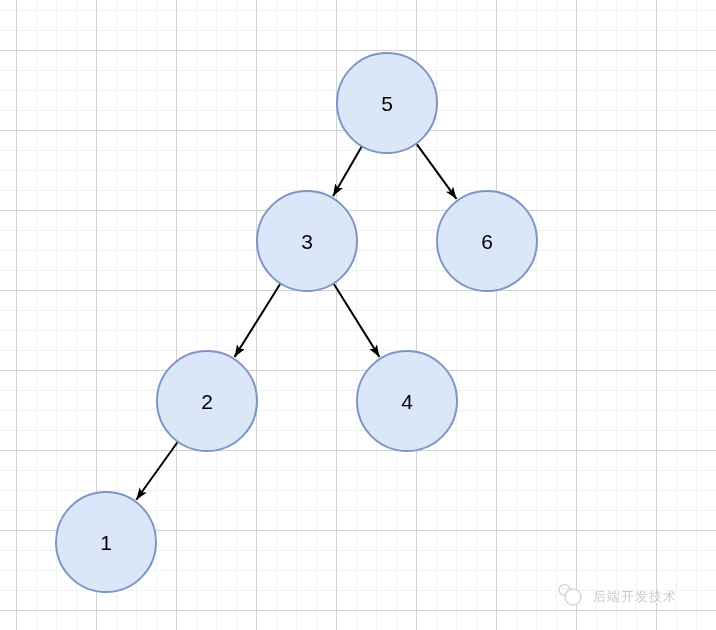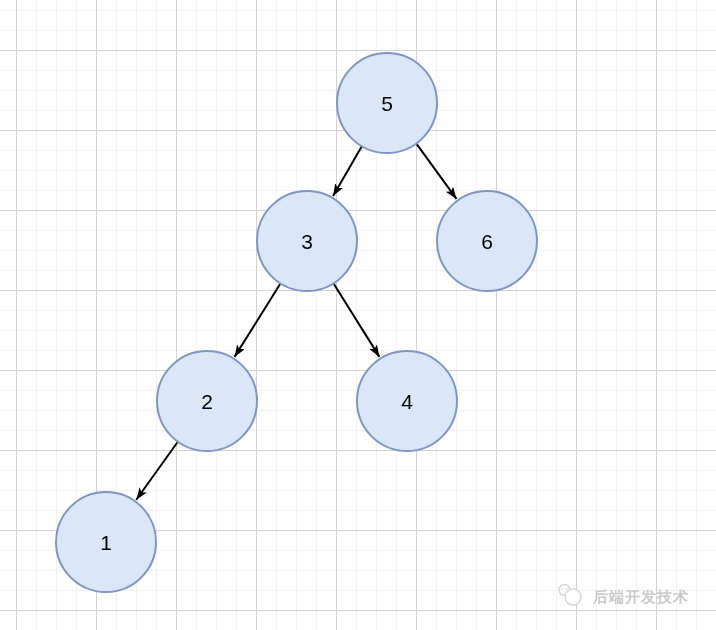--- a/index.html
+++ b/index.html
@@ -22,26 +22,25 @@
   #tree-svg { position: absolute; left: 0; top: 0; }
   #tree-svg text {
     font-family: "Liberation Sans", sans-serif;
     user-select: none;
   }
   .watermark {
     position: absolute; left: 556px; top: 582px;
     display: flex; align-items: center; gap: 7px;
   }
   .watermark-text {
-    font-size: 15px;
+    font-size: 13px;
     color: #c9c9c9;
     letter-spacing: 1px;
     text-shadow: 1px 1px 0 #ffffff;
     white-space: nowrap;
-    font-weight: bold;
   }
 </style>
 </head>
 <body>
 
 <div id="canvas">
 
   <svg id="tree-svg" width="716" height="630" viewBox="0 0 716 630">
       <defs>
         <marker id="arrow" markerWidth="14" markerHeight="11" refX="12" refY="4.5" orient="auto" markerUnits="userSpaceOnUse">

